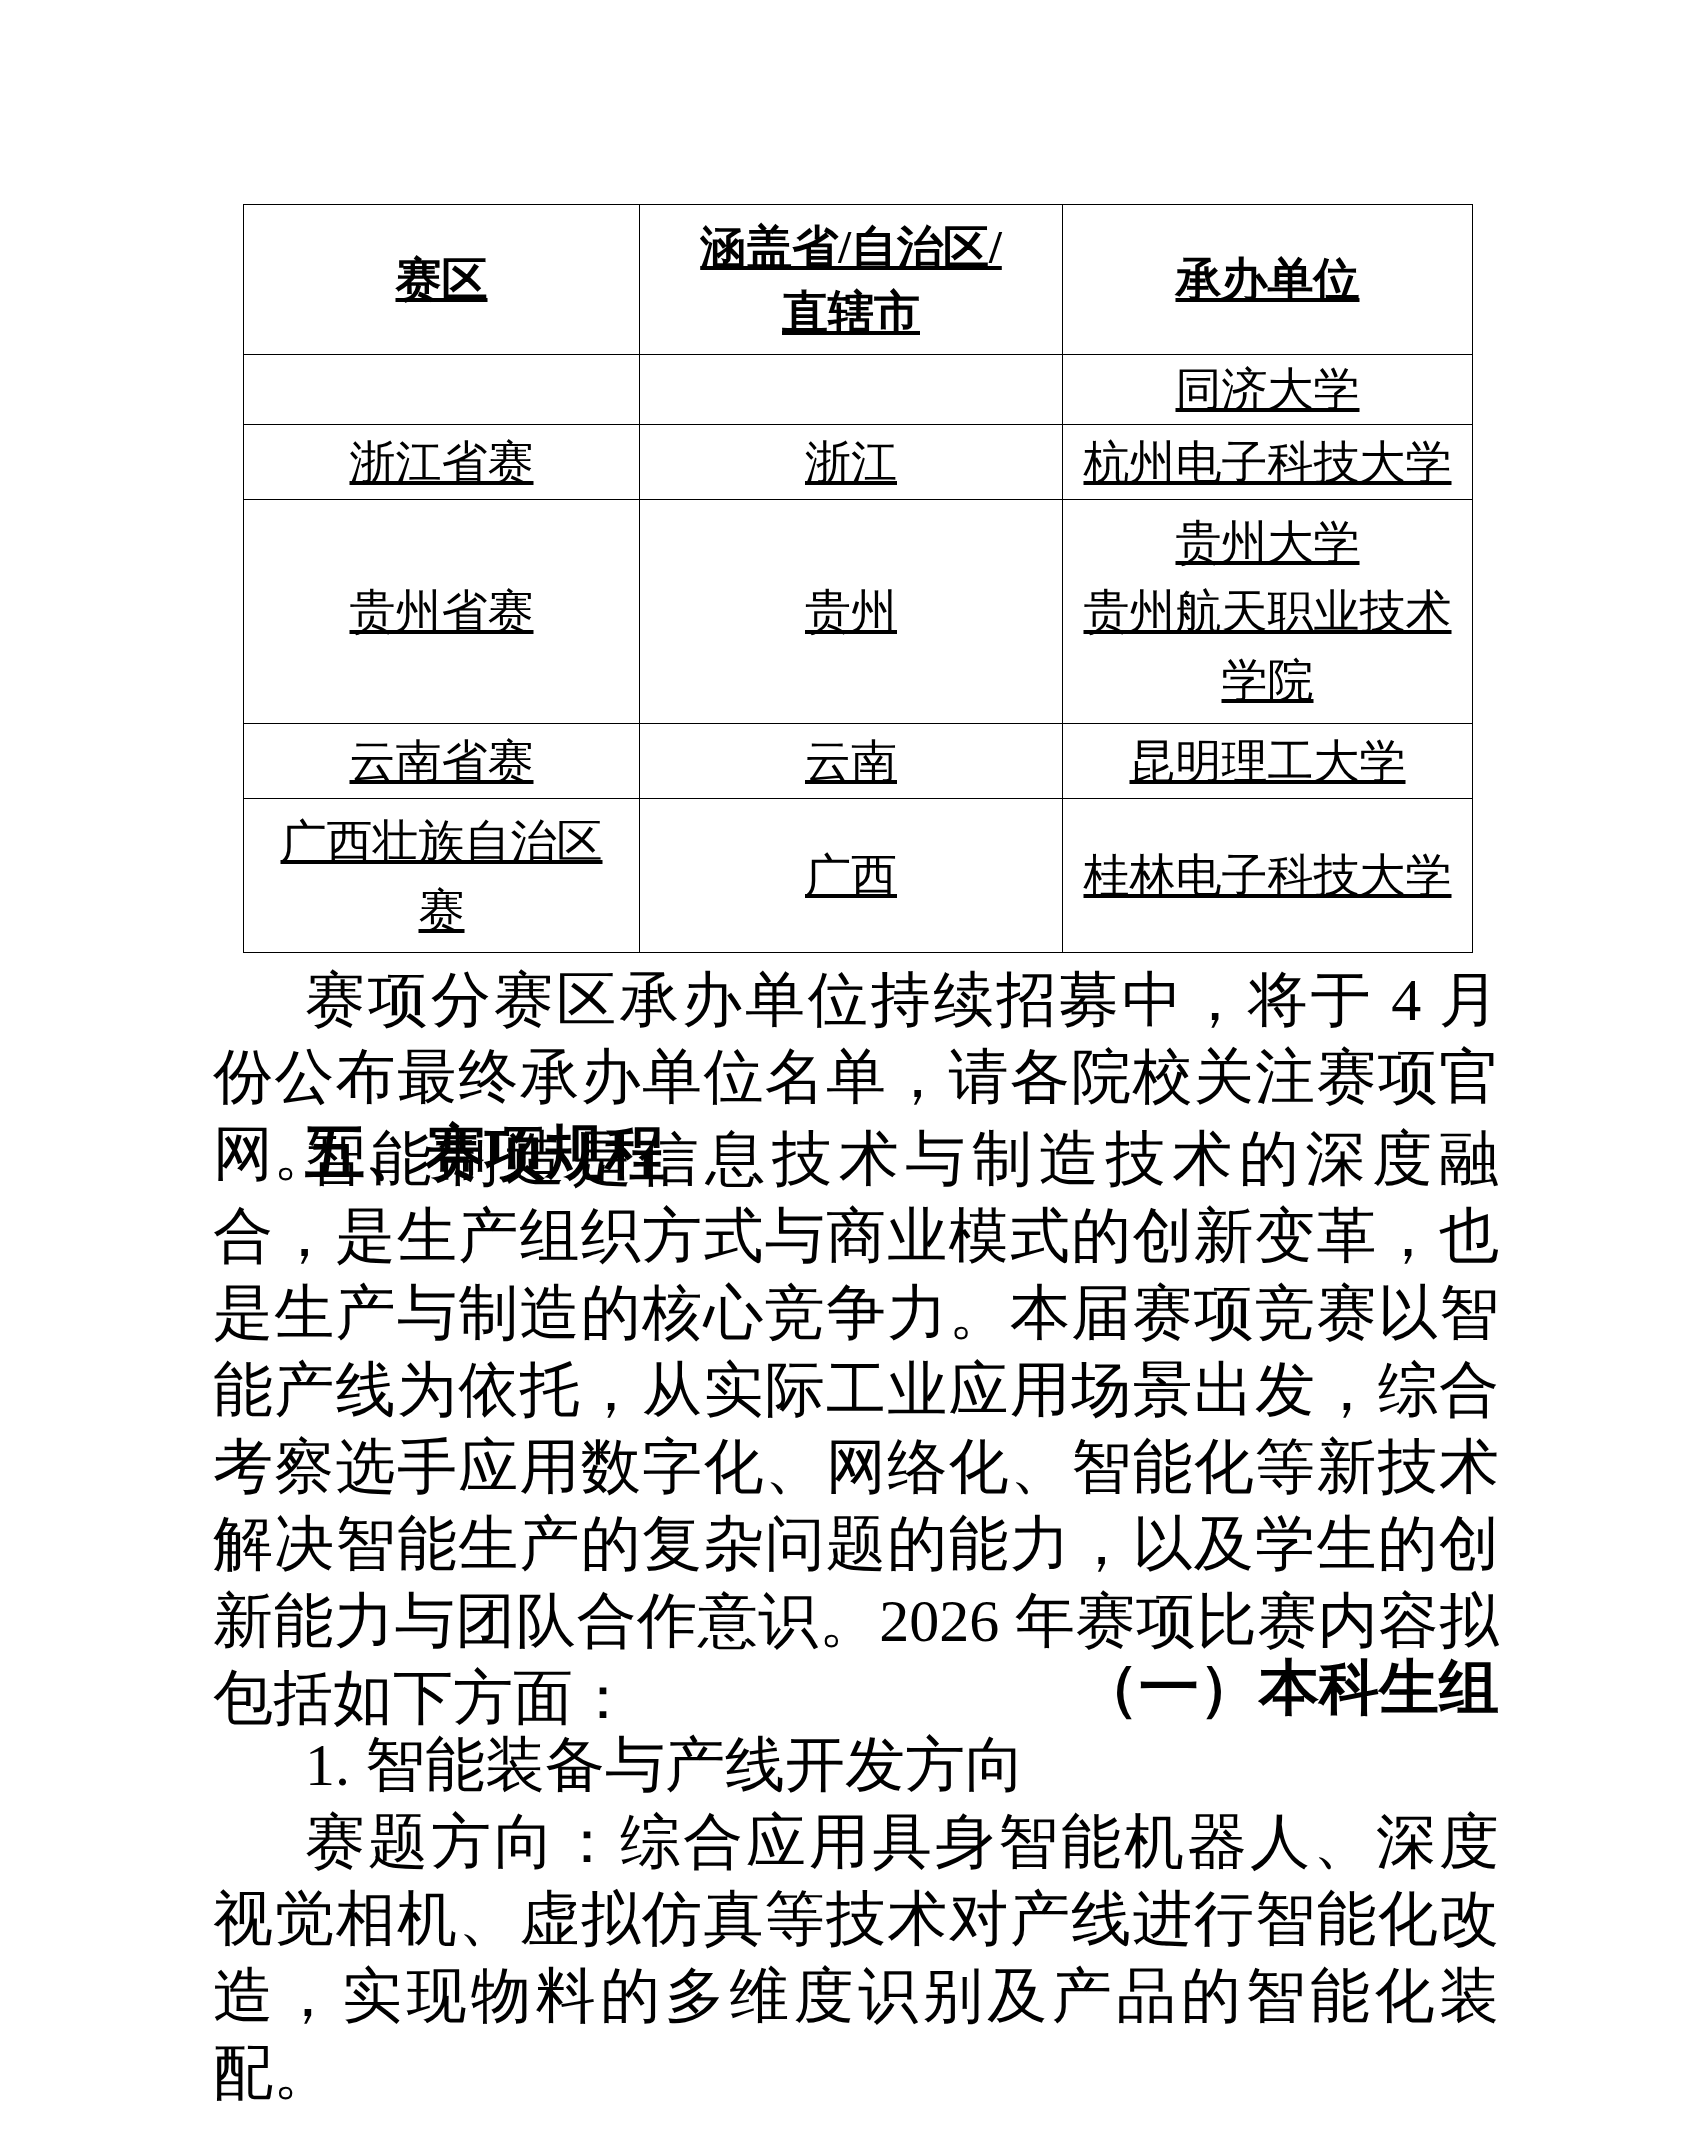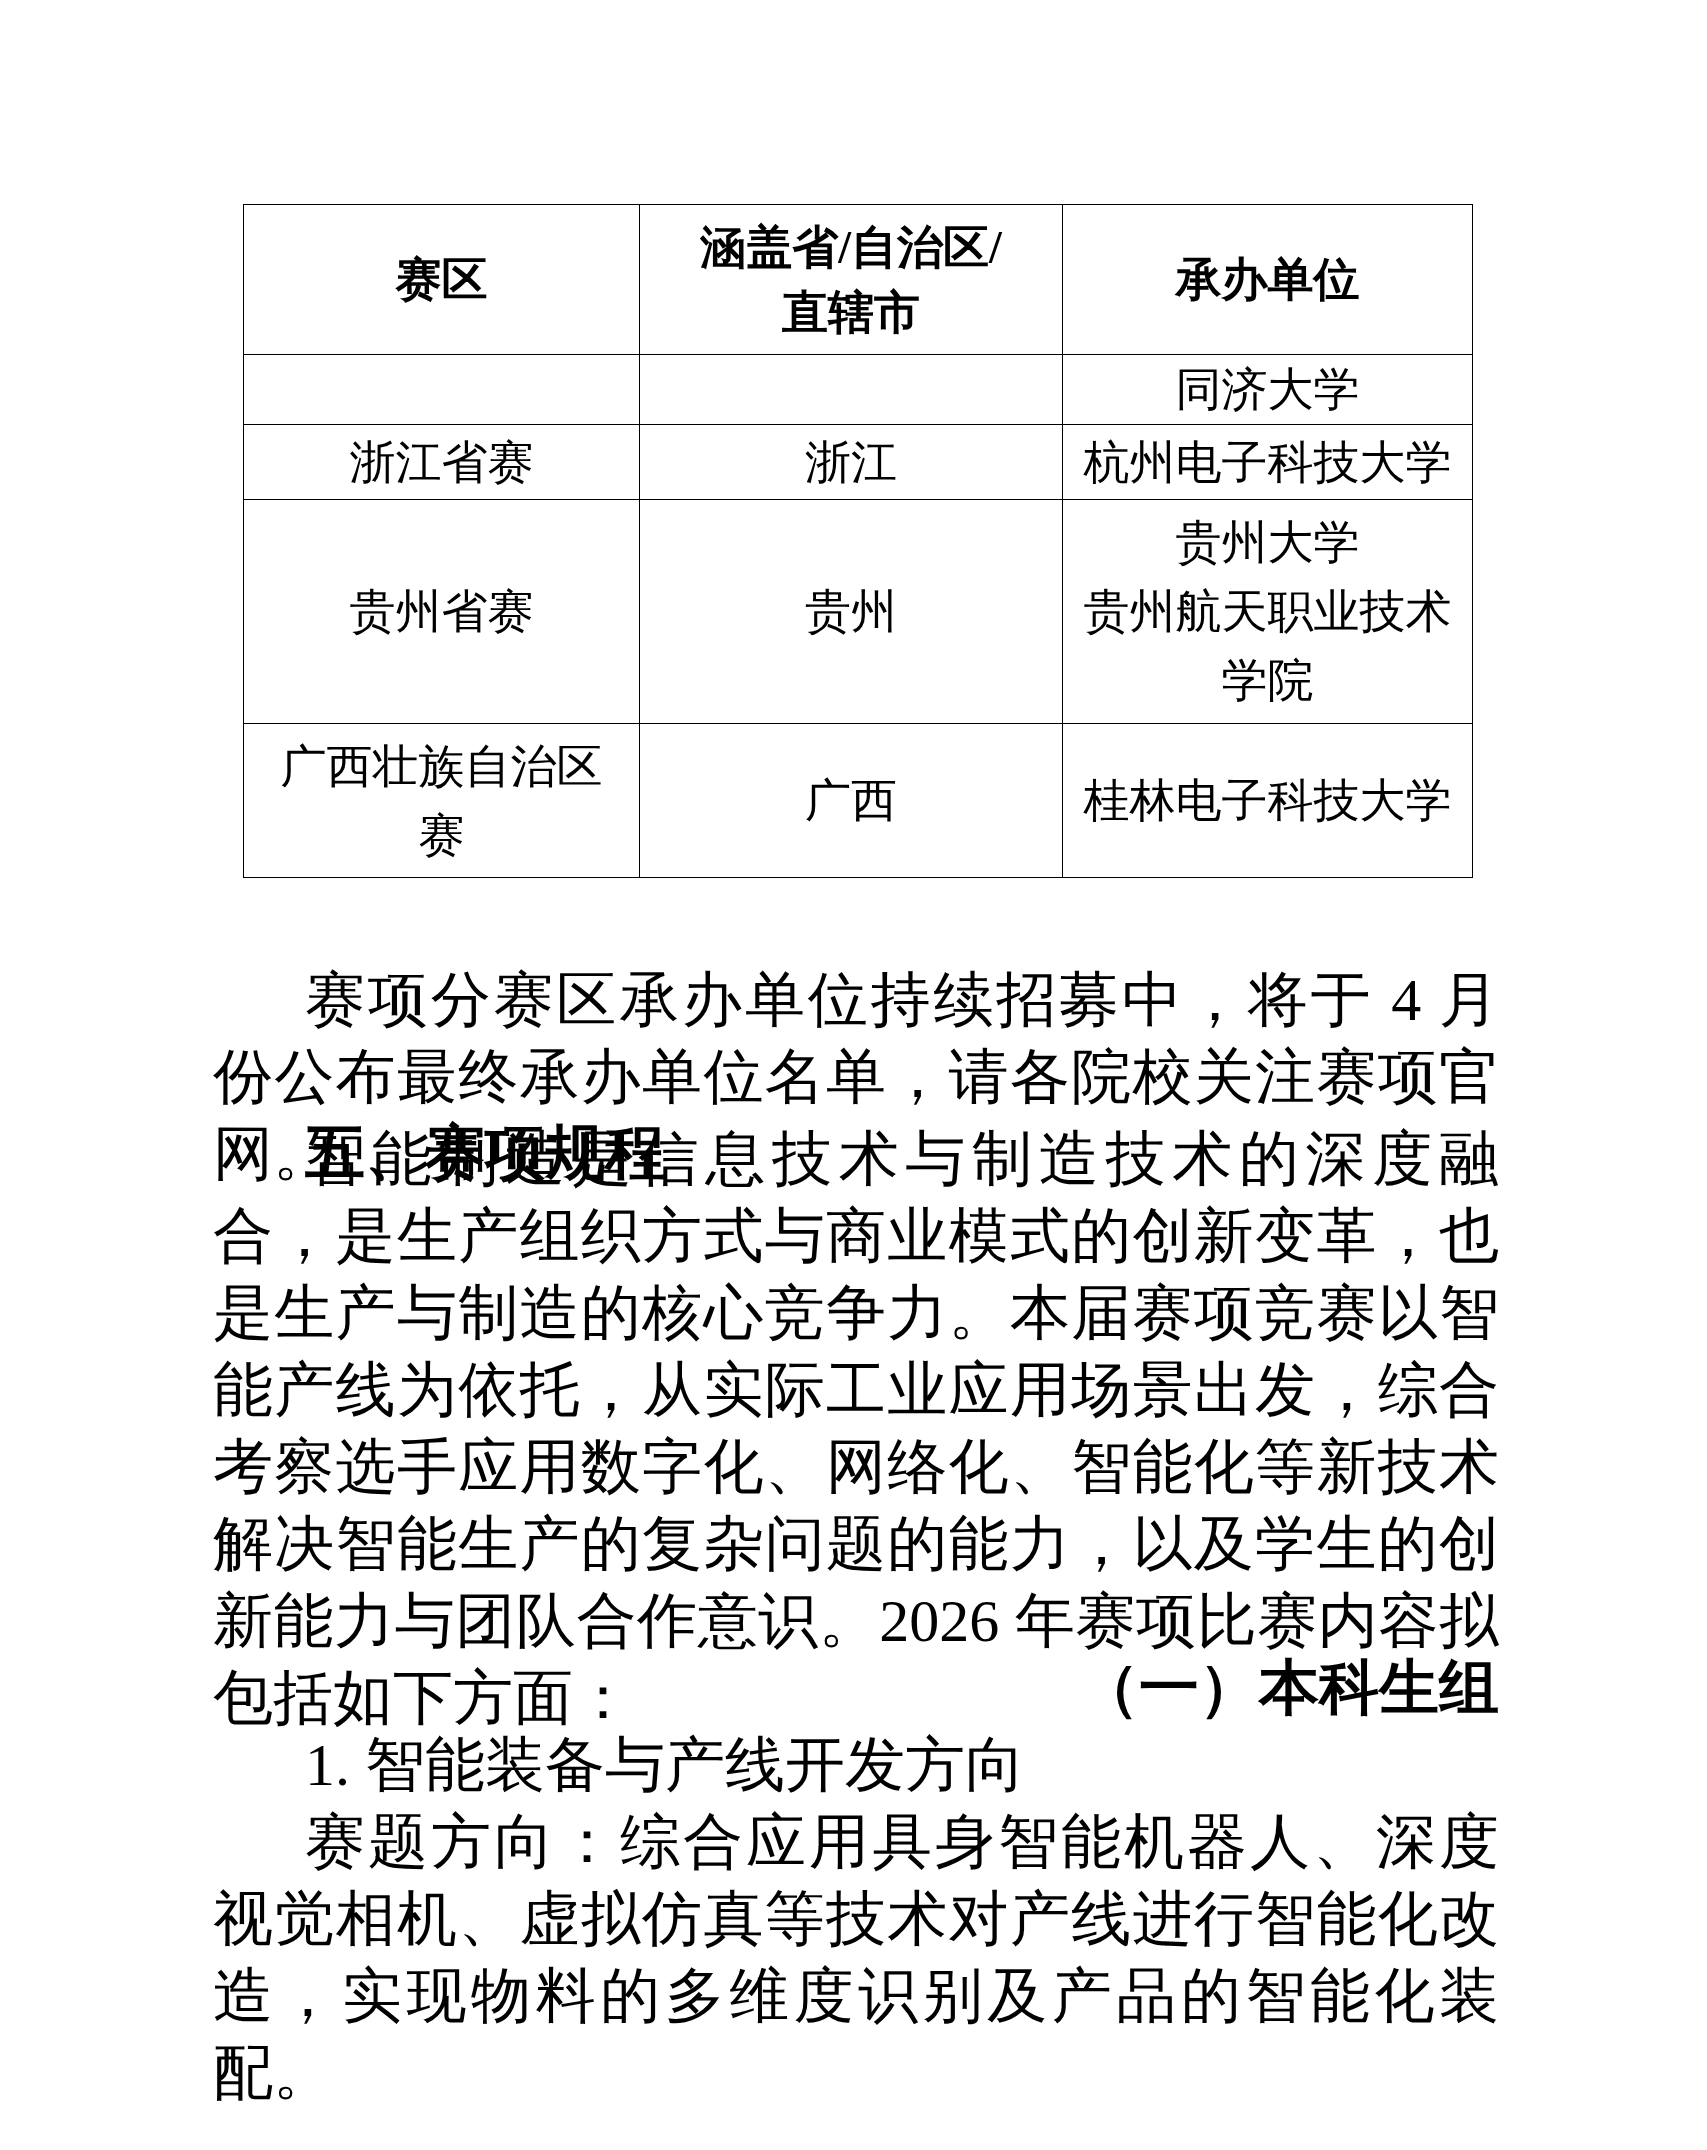--- a/index.html
+++ b/index.html
@@ -18,20 +18,21 @@
   }
 
   
   table.zone-table {
     position: absolute;
     left: 243px;
     top: 204px;
     width: 1229px;
     border-collapse: collapse;
     table-layout: fixed;
+    text-decoration: underline;
   }
   .zone-table td, .zone-table th {
     border: 1.3px solid #000000;
     text-align: center;
     vertical-align: middle;
     font-size: 46px;
     line-height: 69px;
     white-space: pre-line;
     padding: 0 16.3px;
     overflow: hidden;
@@ -108,20 +109,25 @@
         <td>浙江</td>
         <td>杭州电子科技大学</td>
       </tr>
       <tr class="row-3">
         <td>贵州省赛</td>
         <td>贵州</td>
         <td>贵州大学
 贵州航天职业技术
 学院</td>
       </tr>
+      <tr class="row-4">
+        <td>云南省赛</td>
+        <td>云南</td>
+        <td>昆明理工大学</td>
+      </tr>
       <tr class="row-5">
         <td>广西壮族自治区
 赛</td>
         <td>广西</td>
         <td>桂林电子科技大学</td>
       </tr>
     </tbody>
   </table>
 
   <p class="bodytext p-recruit">赛项分赛区承办单位持续招募中，将于 4 月份公布最终承办单位名单，请各院校关注赛项官网。</p>

